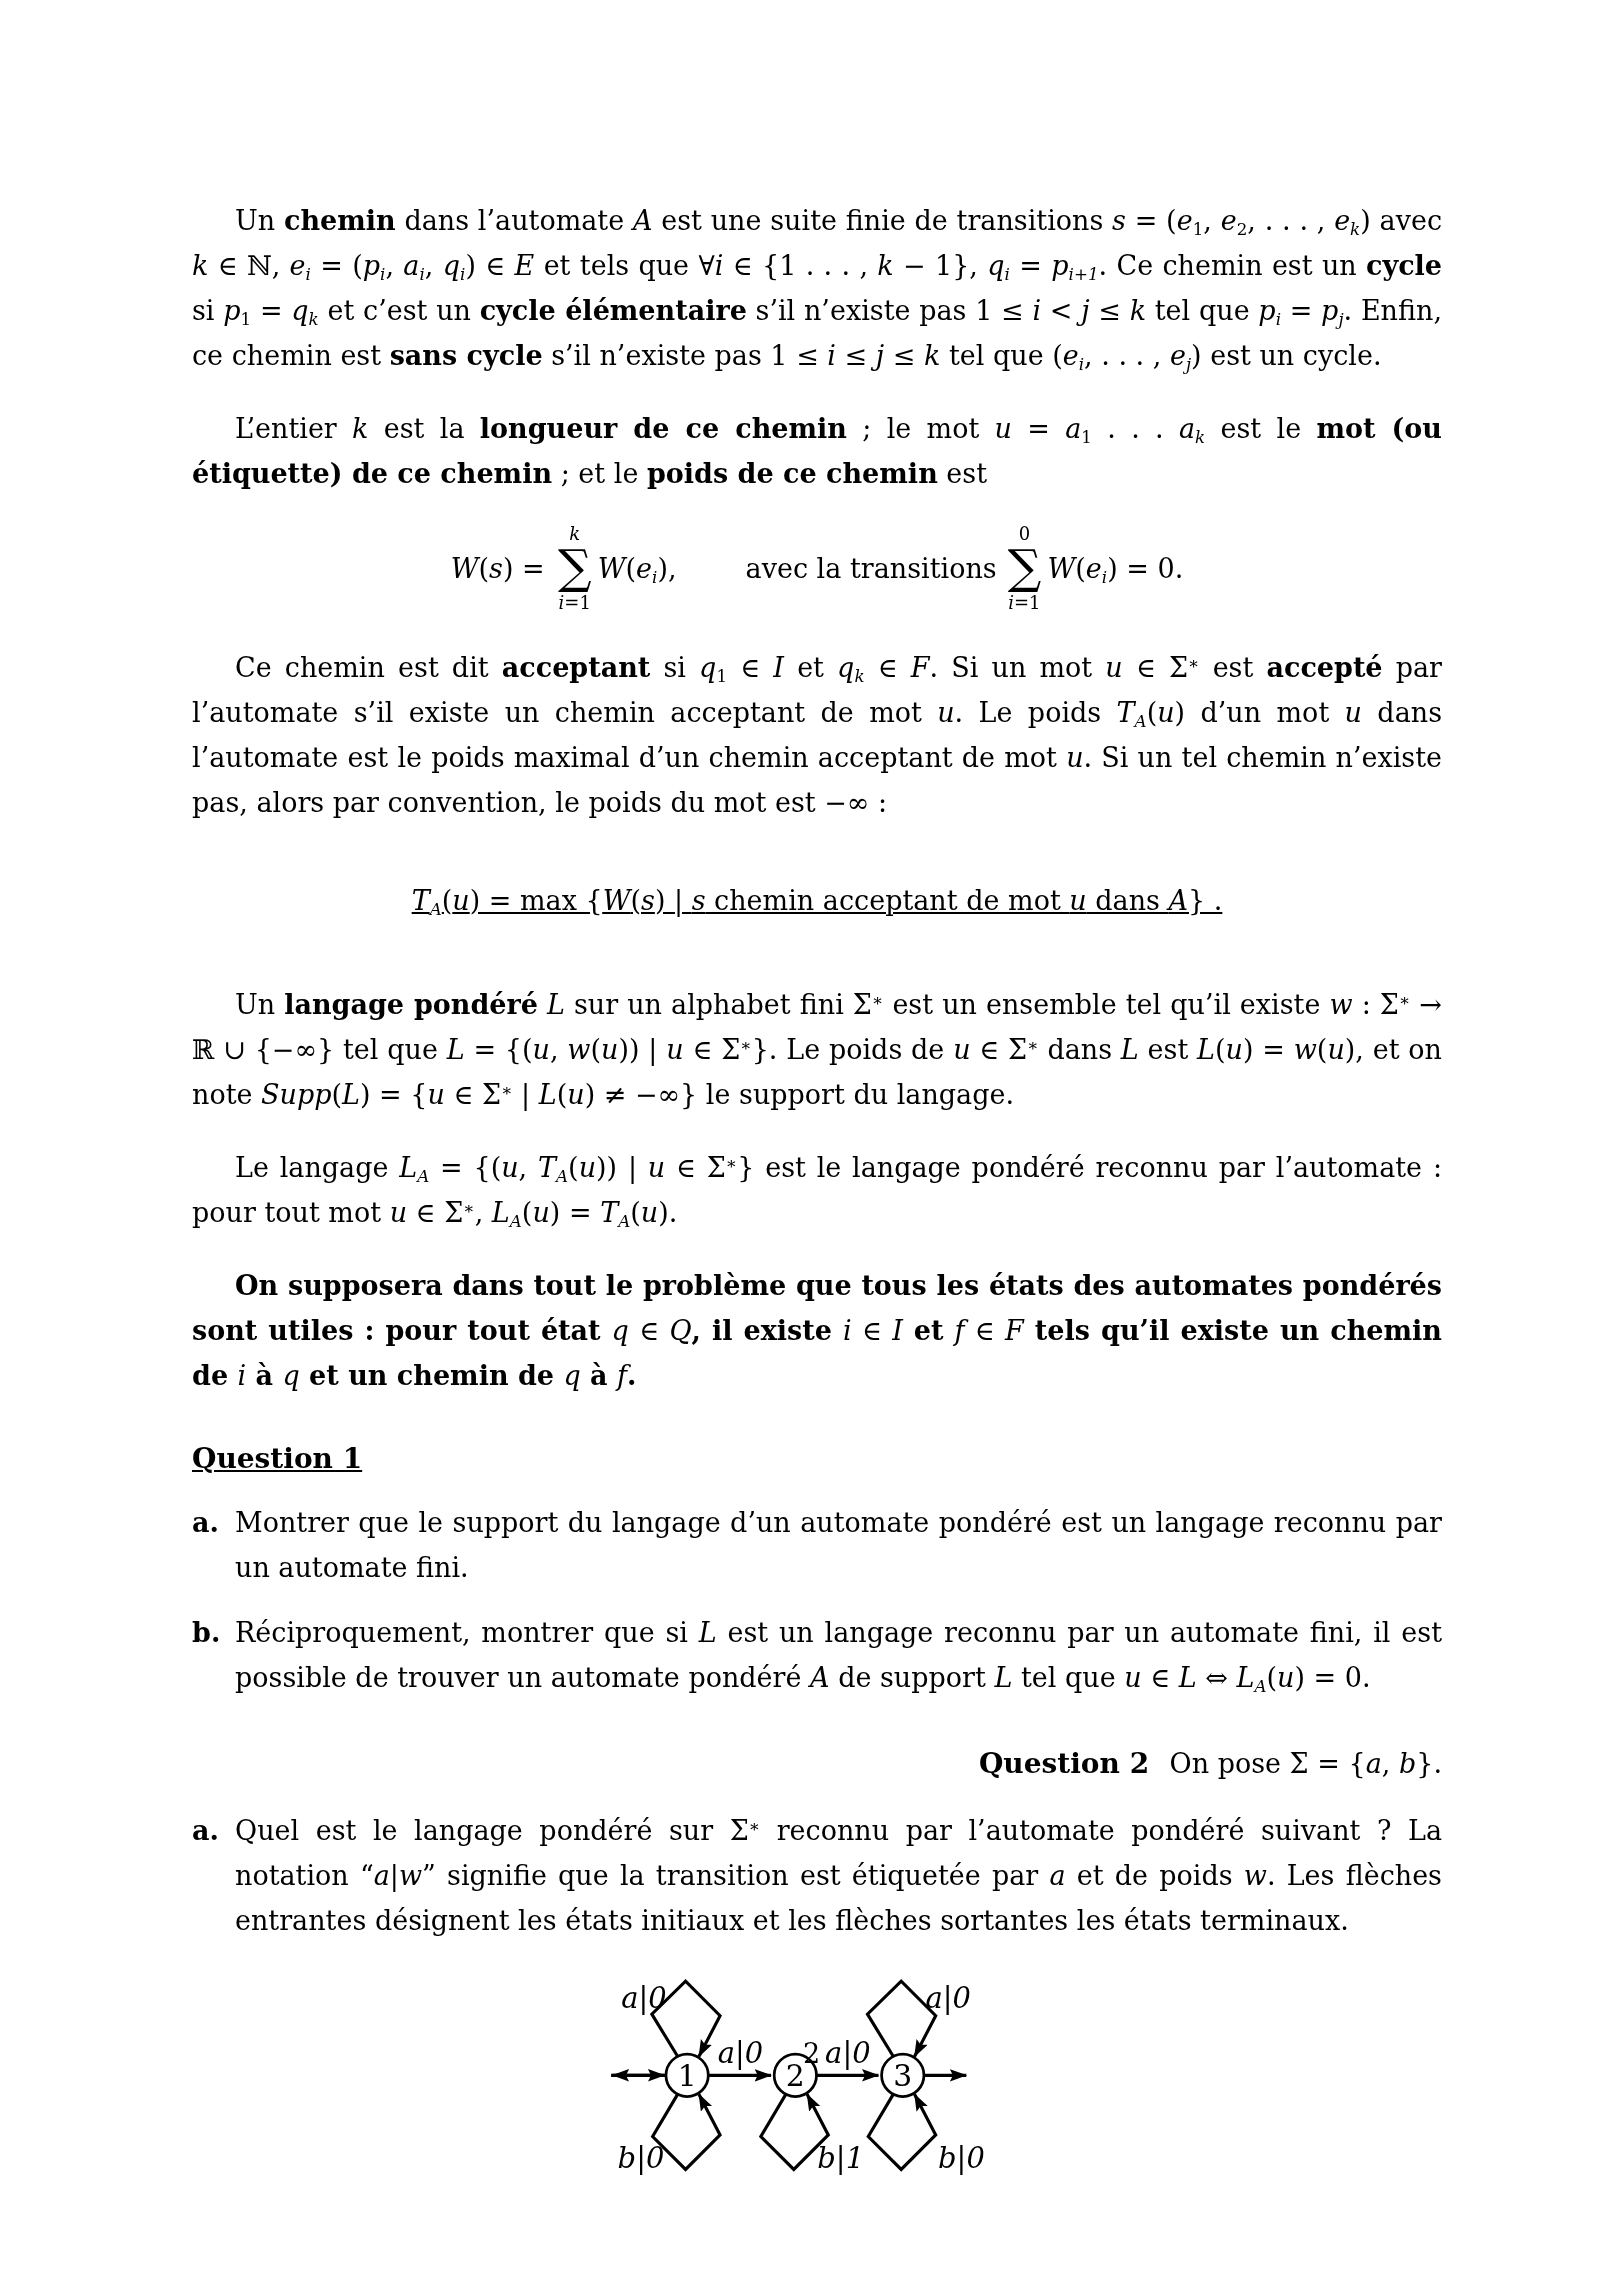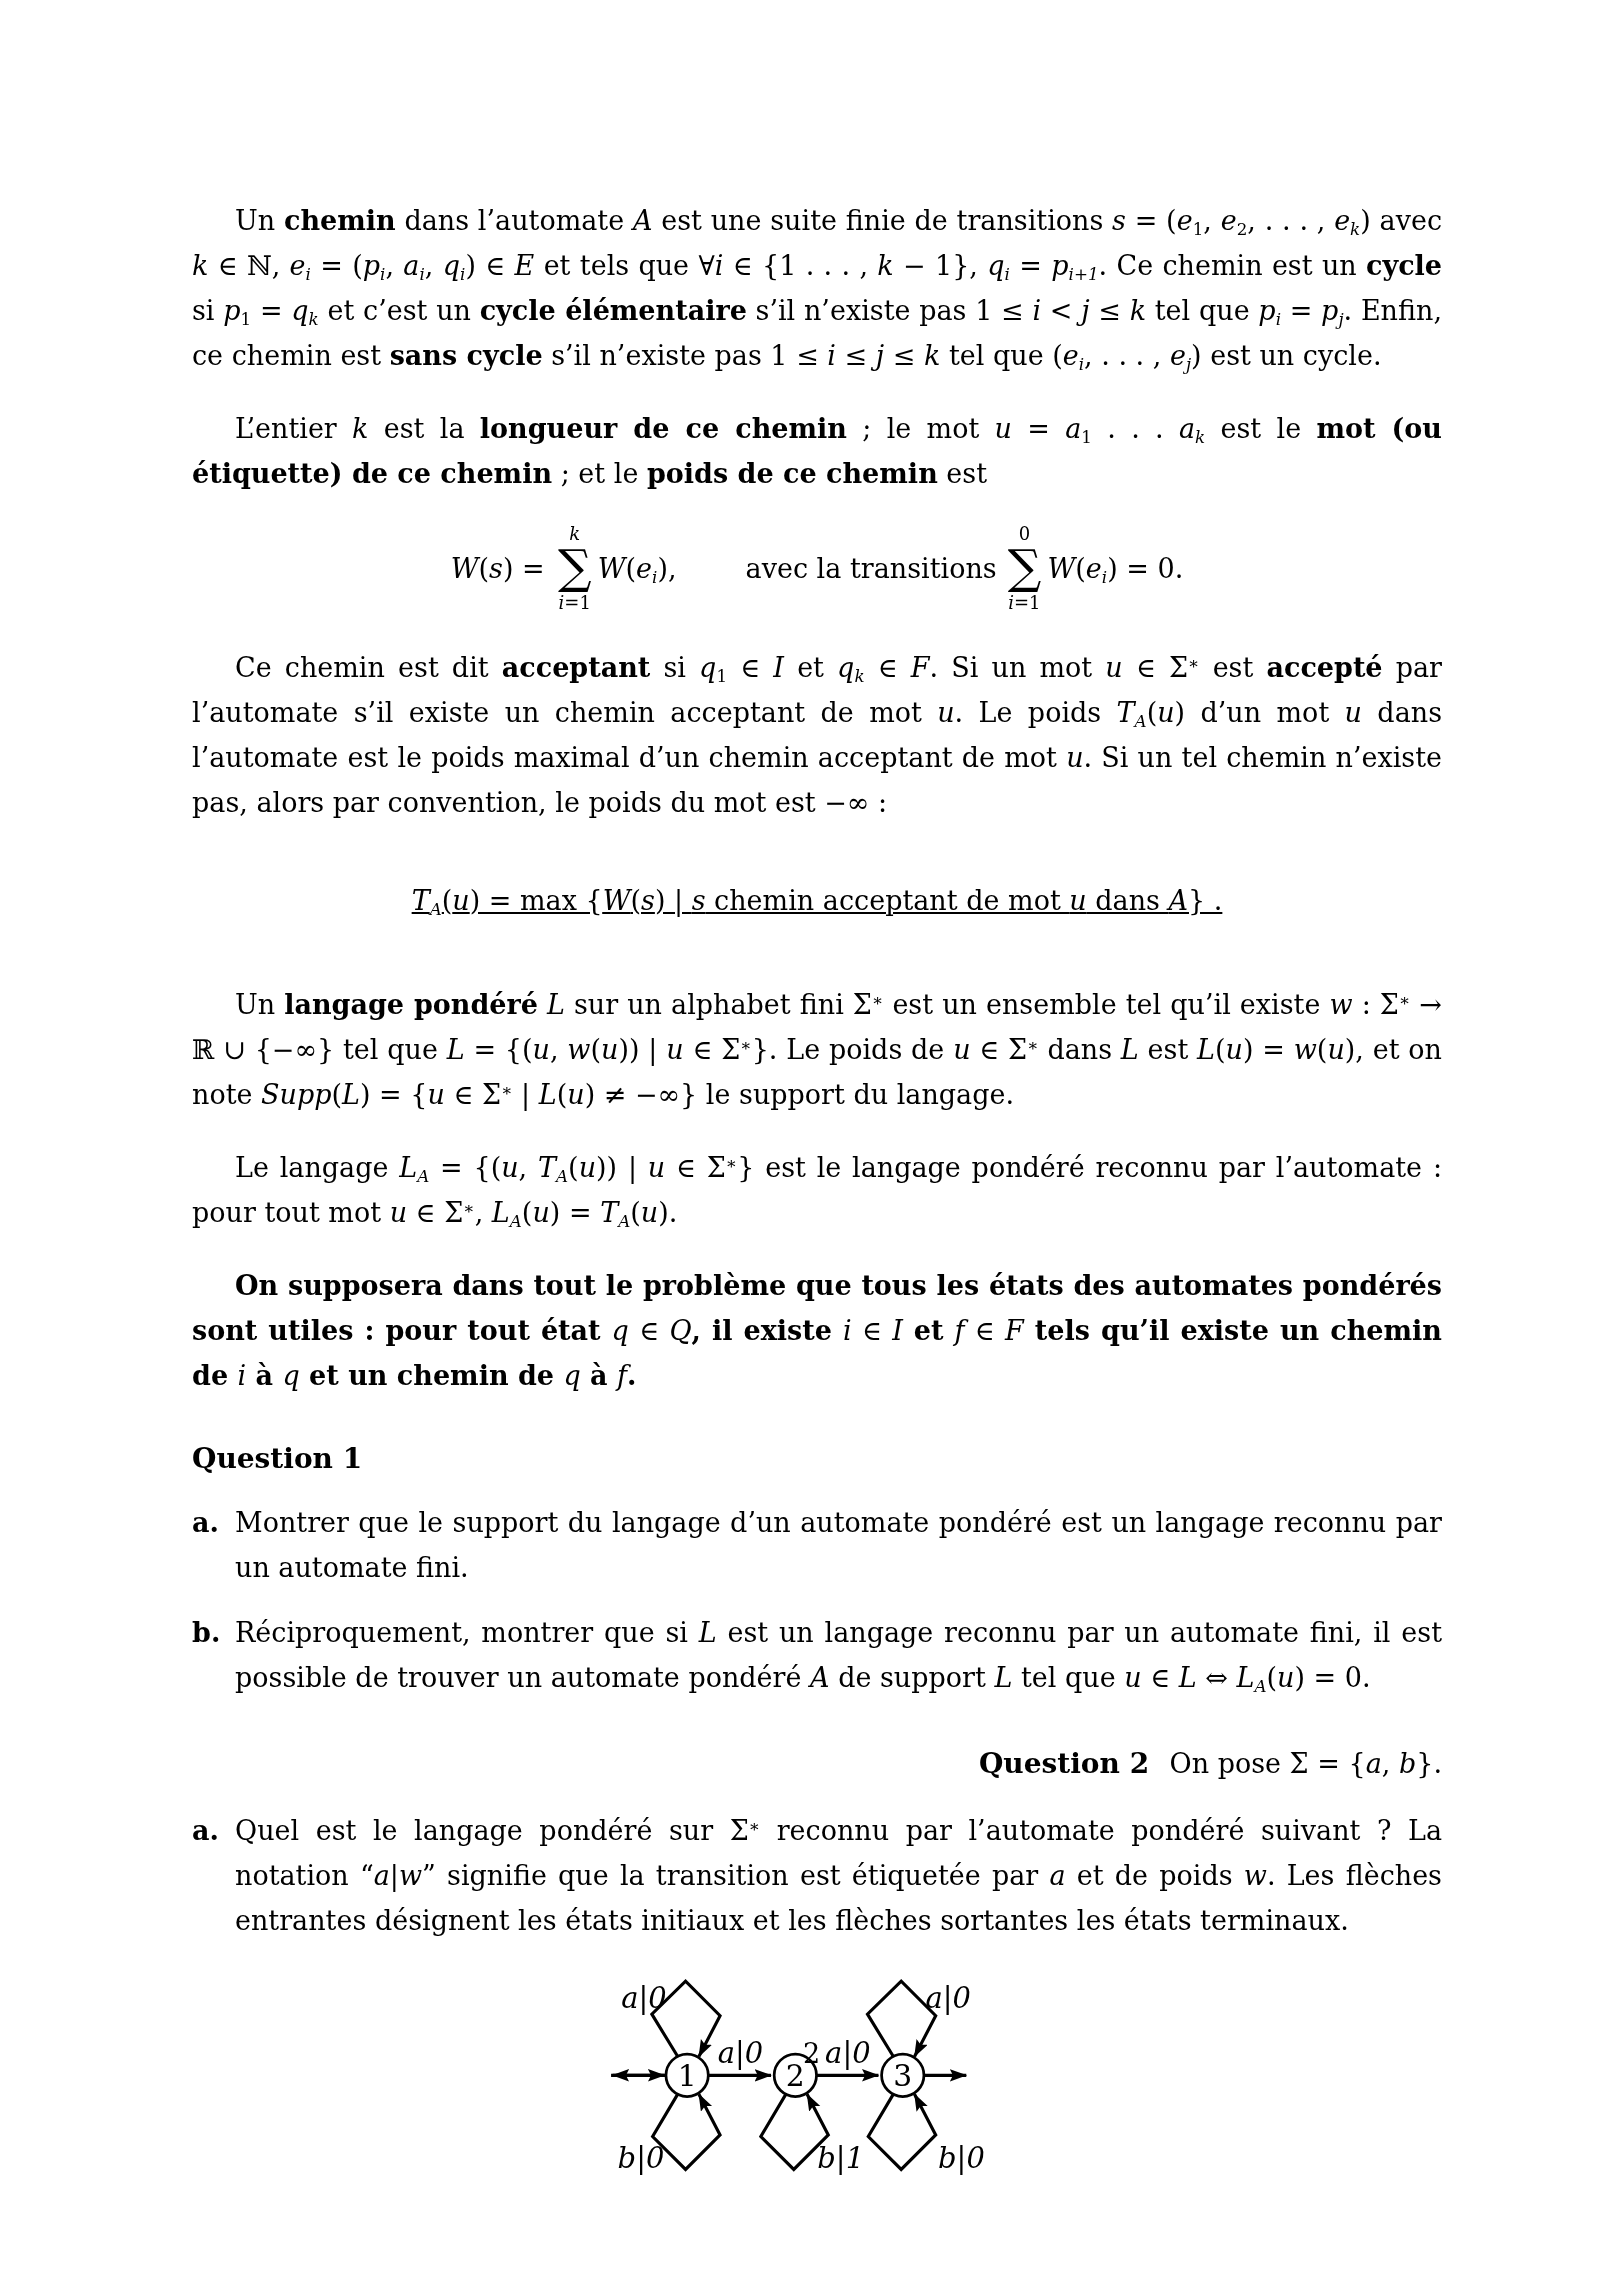--- a/index.html
+++ b/index.html
@@ -27,21 +27,21 @@
   .formula.f-big{margin:31px 0 31px 0;}
   .formula.f-single{margin:60px 0 66px 0;text-decoration:underline;}
   .sum{
     display:inline-flex;flex-direction:column;align-items:center;
     vertical-align:middle;line-height:1;margin:0 6.3px 0 4.7px;transform:translateY(-1.6px);
   }
   .sum-top{font-size:18px;margin-bottom:2.4px;}
   .sum-sig{font-size:47px;line-height:0.95;}
   .sum-bot{font-size:18px;margin-top:3.9px;}
   .qtitle{font-weight:700;font-size:28px;}
-  .qheading{margin:38px 0 19px 0;text-indent:0;text-align:left;}
+  .qheading{margin:38px 0 19px 0;text-indent:0;text-align:left;text-decoration:underline;}
   .qhead-row{margin:41px 0 22px 0;text-indent:0;text-align:right;}
   .qhead-row .qintro{margin-left:20.4px;}
   .qitem{display:flex;margin:0 0 20.4px 0;}
   .qlabel{font-weight:700;width:43px;flex:0 0 43px;}
   .qtext{flex:1;text-align:justify;}
   .diagram-wrap{margin:3.1px 0 0 399px;}
   .pagenum{
     position:absolute;top:2038px;left:0;width:1623px;
     text-align:center;font-size:27px;
   }

